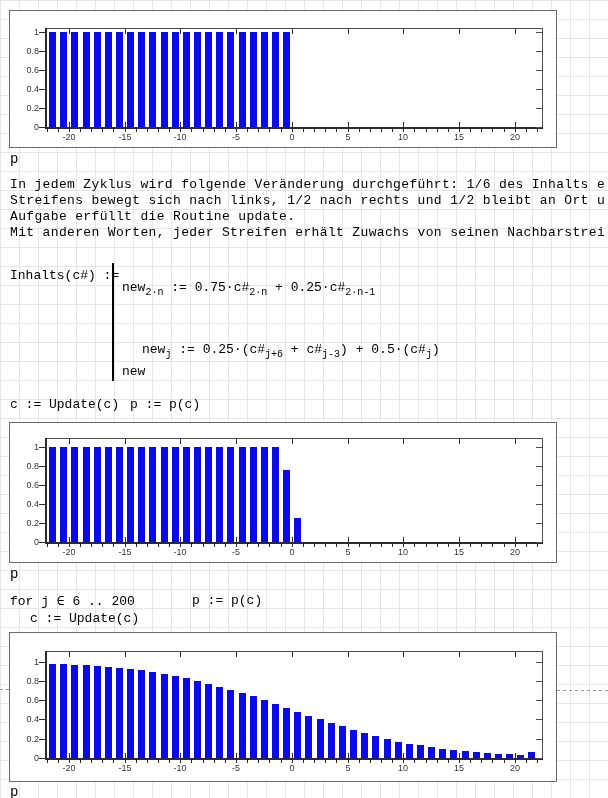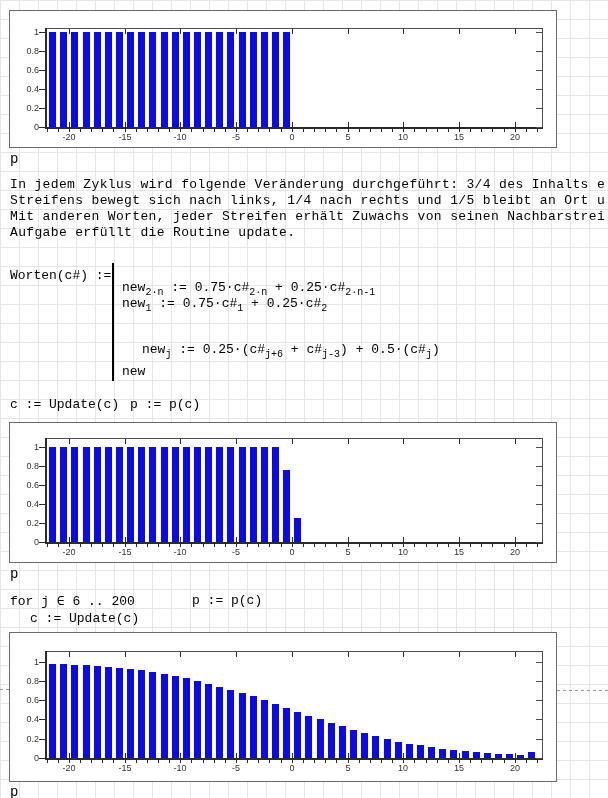--- a/index.html
+++ b/index.html
@@ -151,30 +151,29 @@
     <div style="left: 29px; top: 40px; width: 6px; height: 1px; background: rgb(43, 43, 43);"></div>
     <div style="left: 526px; top: 40px; width: 6px; height: 1px; background: rgb(77, 77, 77);"></div>
     <div style="left: 2px; top: 35px; width: 27px; text-align: right; font: 9px &quot;Liberation Sans&quot;, sans-serif; color: rgb(51, 51, 51);">0.8</div>
     <div style="left: 29px; top: 21px; width: 6px; height: 1px; background: rgb(43, 43, 43);"></div>
     <div style="left: 526px; top: 21px; width: 6px; height: 1px; background: rgb(77, 77, 77);"></div>
     <div style="left: 2px; top: 16px; width: 27px; text-align: right; font: 9px &quot;Liberation Sans&quot;, sans-serif; color: rgb(51, 51, 51);">1</div>
   </div>
 <div class="plabel" style="left:10px;top:151px;">p</div>
 
 <div class="para">
-  <div>In jedem Zyklus wird folgende Veränderung durchgeführt: 3/4 des Inhalts e</div>
-  <div>Streifens bewegt sich nach links, 1/4 nach rechts und 1/5 bleibt an Ort u</div>
+  <div>In jedem Zyklus wird folgende Veränderung durchgeführt: 1/6 des Inhalts e</div>
+  <div>Streifens bewegt sich nach links, 1/2 nach rechts und 1/2 bleibt an Ort u</div>
+  <div>Aufgabe erfüllt die Routine update.</div>
   <div>Mit anderen Worten, jeder Streifen erhält Zuwachs von seinen Nachbarstrei</div>
-  <div>Aufgabe erfüllt die Routine update.</div>
 </div>
 
-<div class="mono13" style="left:10px;top:268px;">Worten(c#) :=</div>
+<div class="mono13" style="left:10px;top:268px;">Inhalts(c#) :=</div>
 <div class="prog">
   <div class="pl pl0">new<sub>2·n</sub> := 0.75·c#<sub>2·n</sub> + 0.25·c#<sub>2·n-1</sub></div>
-  <div class="pl pl1">new<sub>1</sub> := 0.75·c#<sub>1</sub> + 0.25·c#<sub>2</sub></div>
   <div class="pl pl3">new<sub>j</sub> := 0.25·(c#<sub>j+6</sub> + c#<sub>j-3</sub>) + 0.5·(c#<sub>j</sub>)</div>
   <div class="pl pl4">new</div>
 </div>
 
 <div class="mono13" style="left:10px;top:397px;">c := Update(c)</div>
 <div class="mono13" style="left:130px;top:397px;">p := p(c)</div>
 
 <div class="chart" id="c2" style="top:422px;height:141px;">
     <div style="left: 35px; top: 15px; width: 498px; height: 1px; background: rgb(77, 77, 77);"></div>
     <div style="left: 532px; top: 15px; width: 1px; height: 104px; background: rgb(77, 77, 77);"></div>

